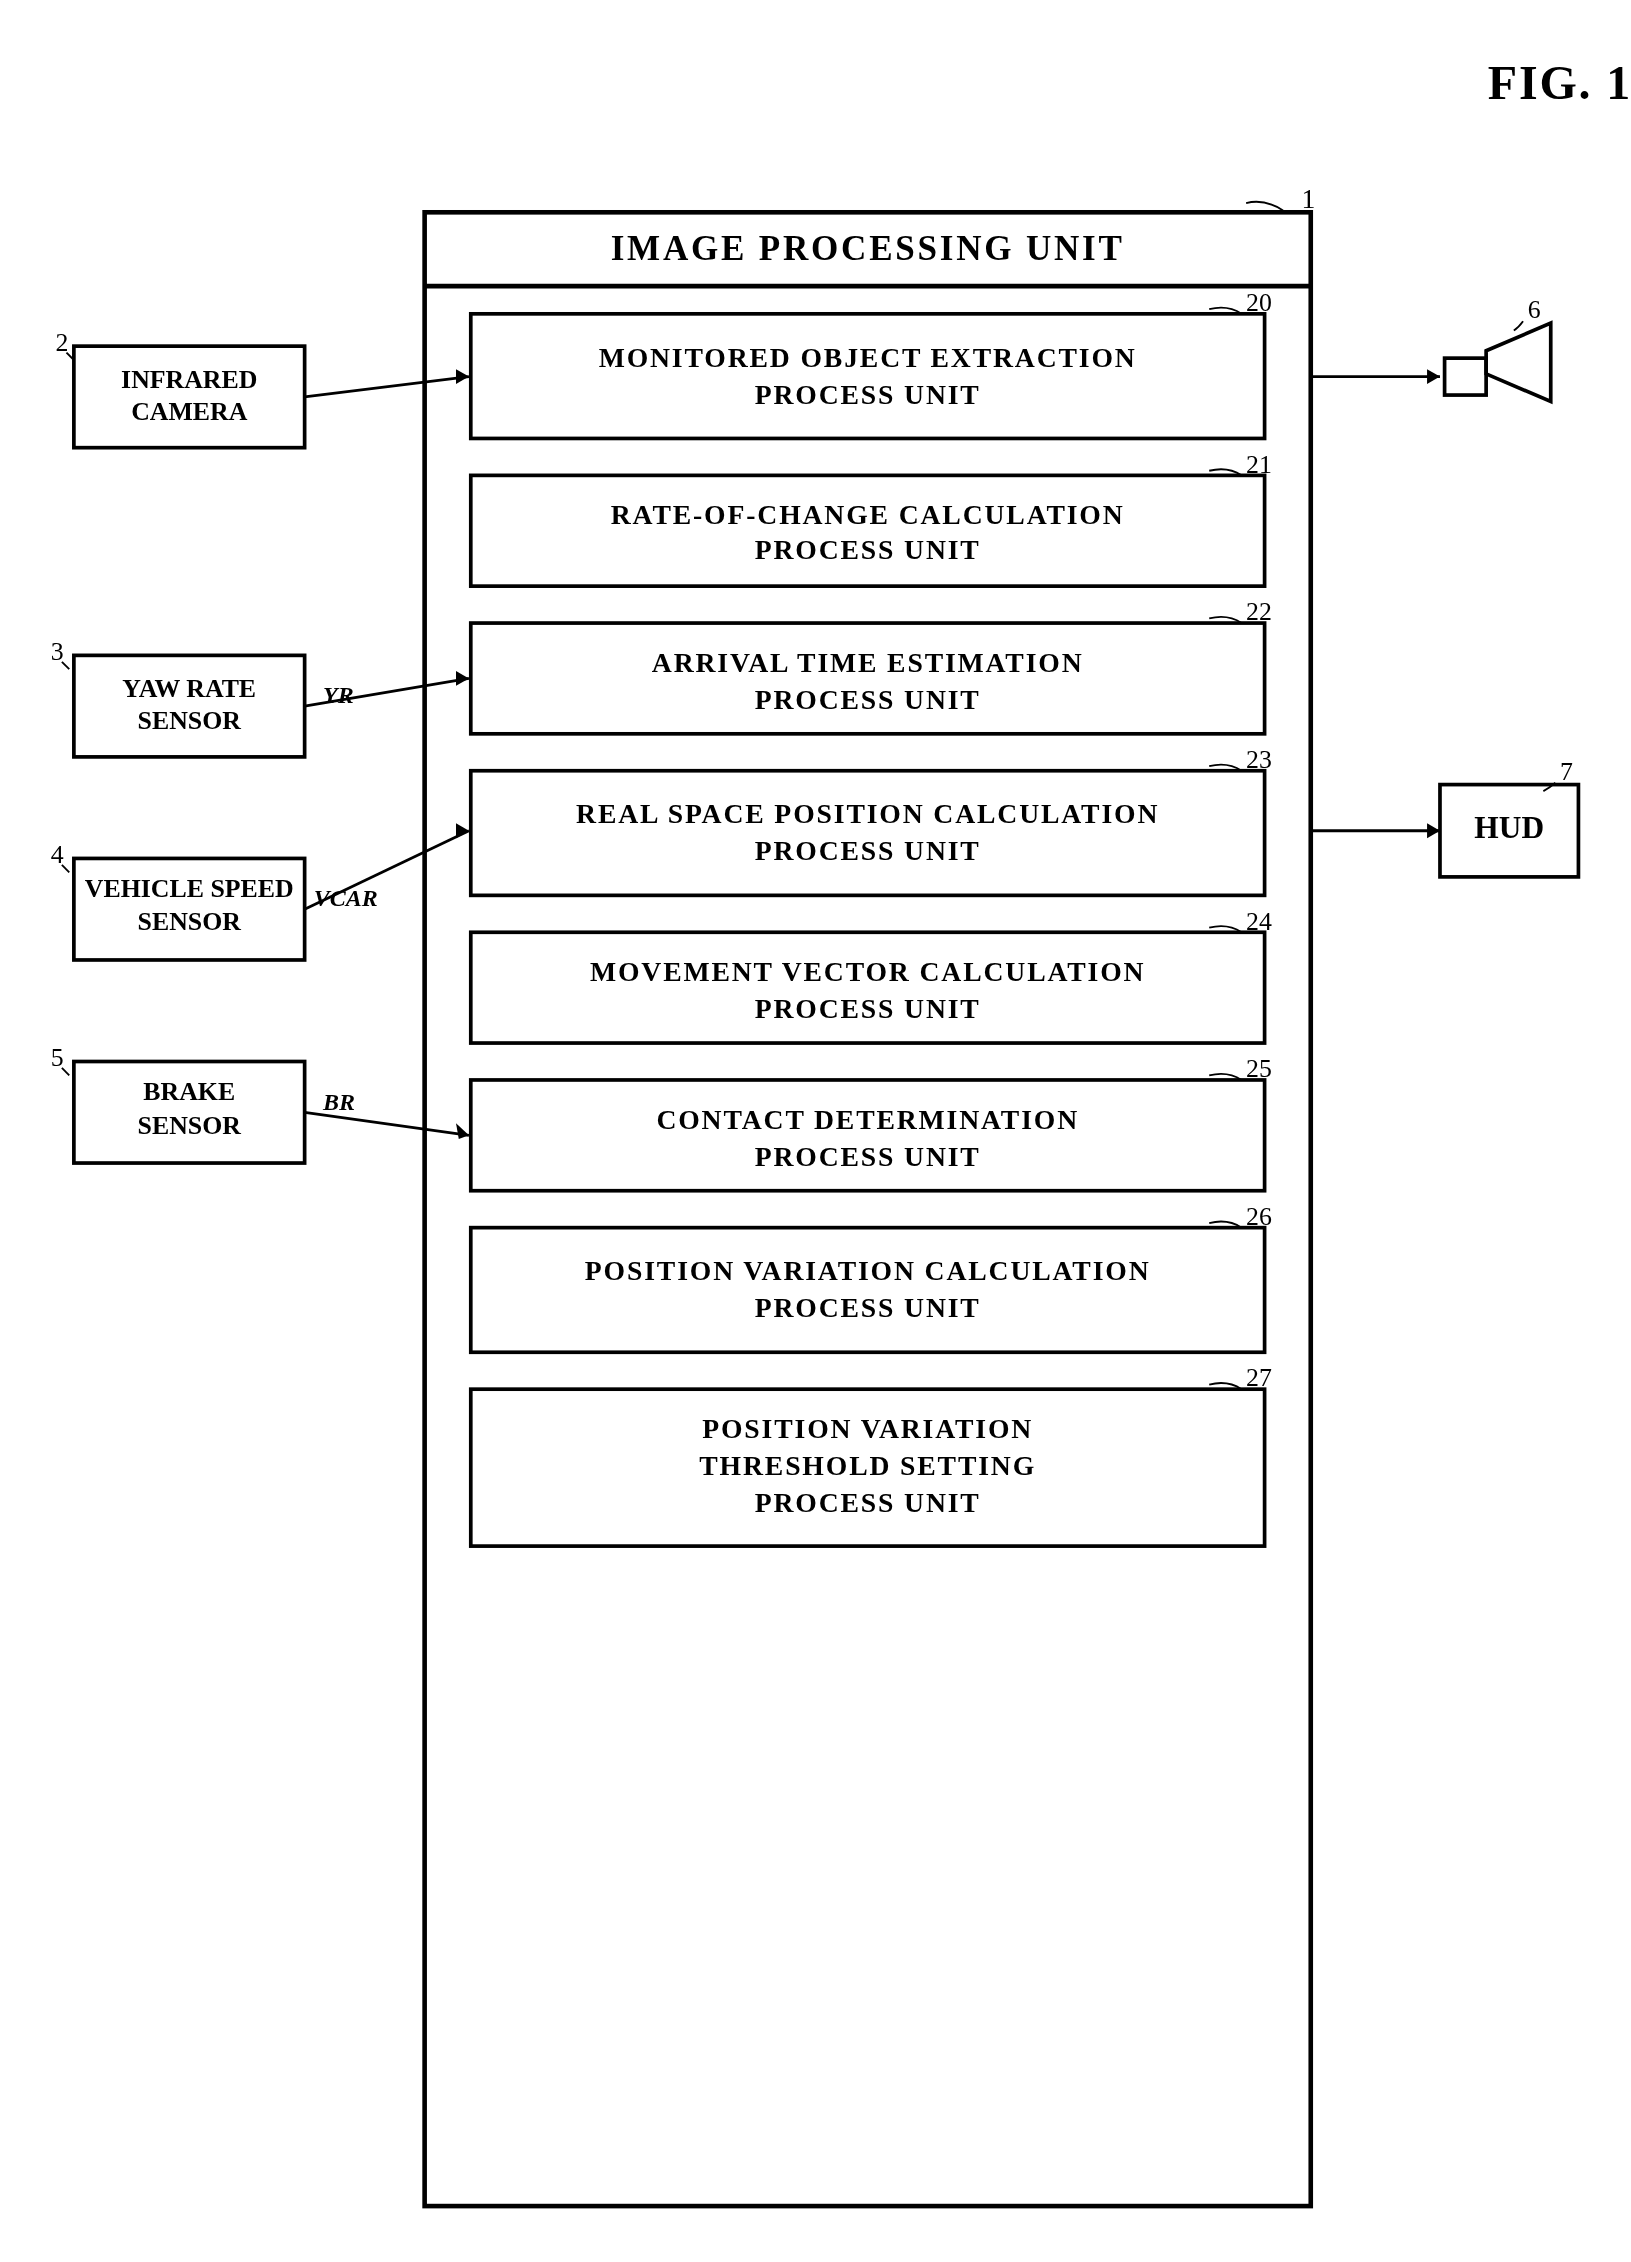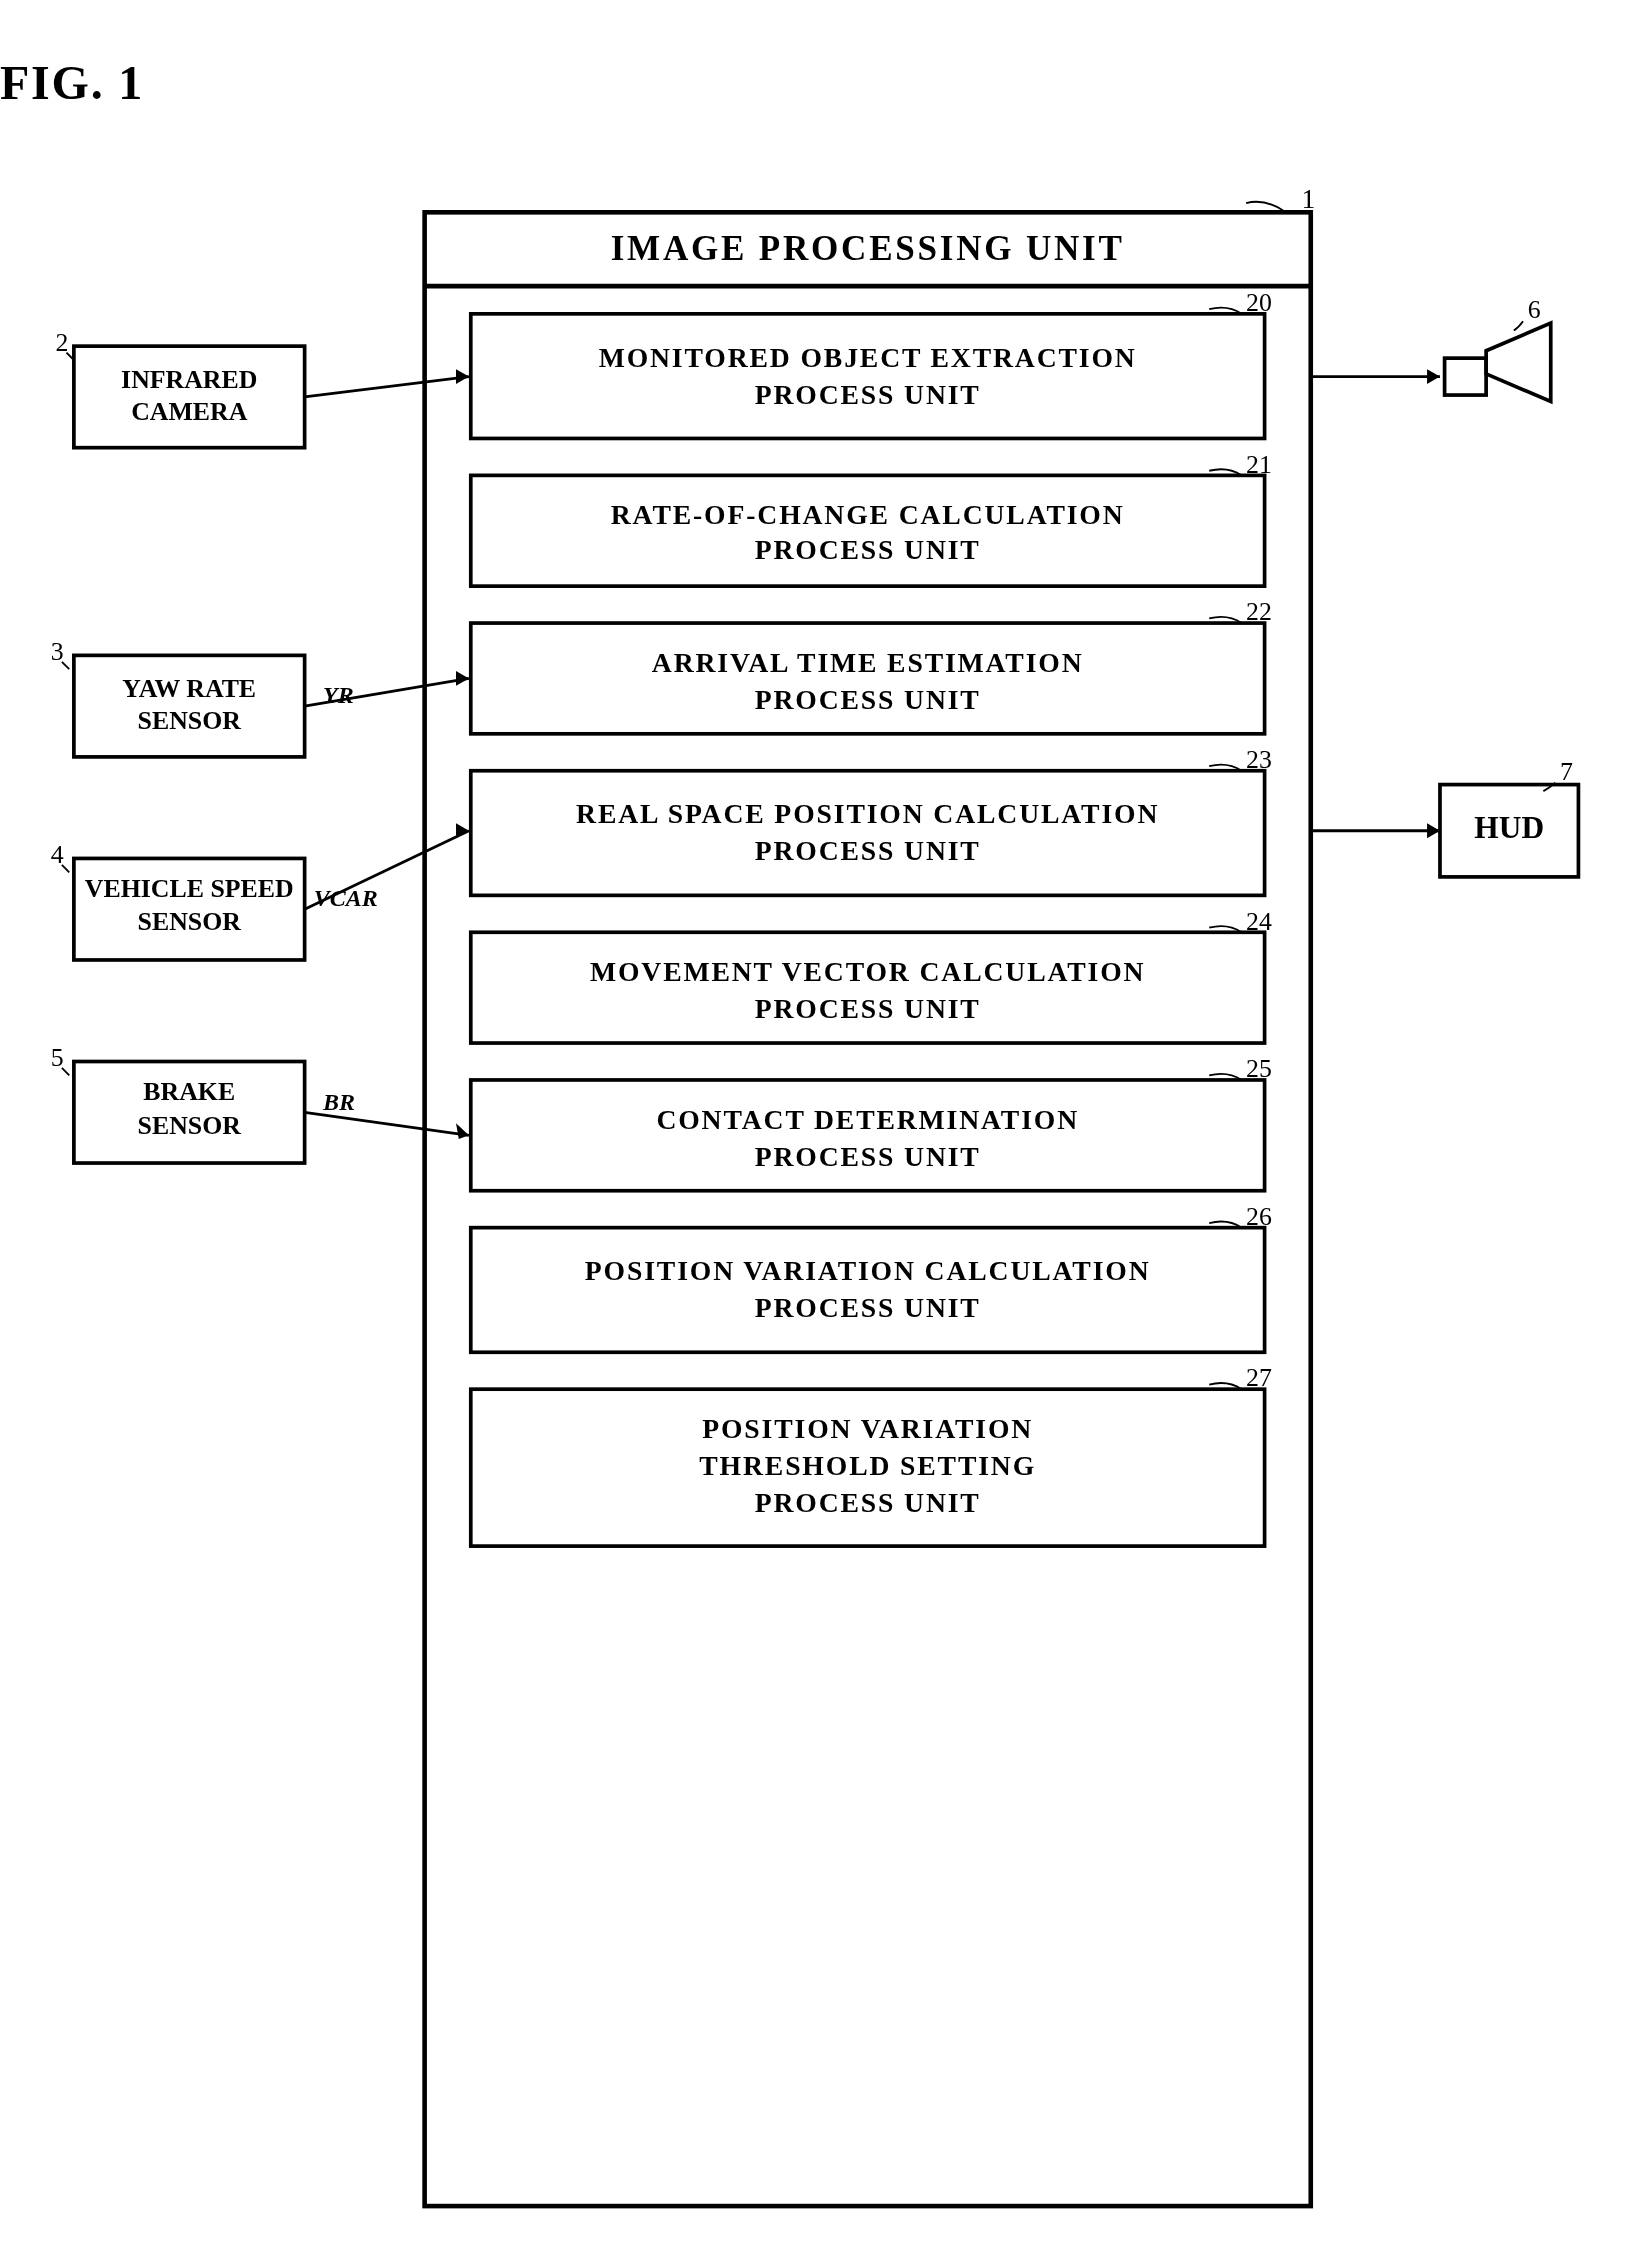--- a/index.html
+++ b/index.html
@@ -6,21 +6,21 @@
     body {
       background: #ffffff;
       font-family: 'Times New Roman', Times, serif;
       width: 1632px;
       height: 2262px;
       position: relative;
       overflow: hidden;
     }
 
     .page-title {
-      text-align: left;
+      text-align: right;
       font-size: 48px;
       font-weight: bold;
       padding-top: 55px;
       letter-spacing: 1.8px;
     }
 
     .diagram-container {
       position: absolute;
       top: 120px;
       left: 0;

